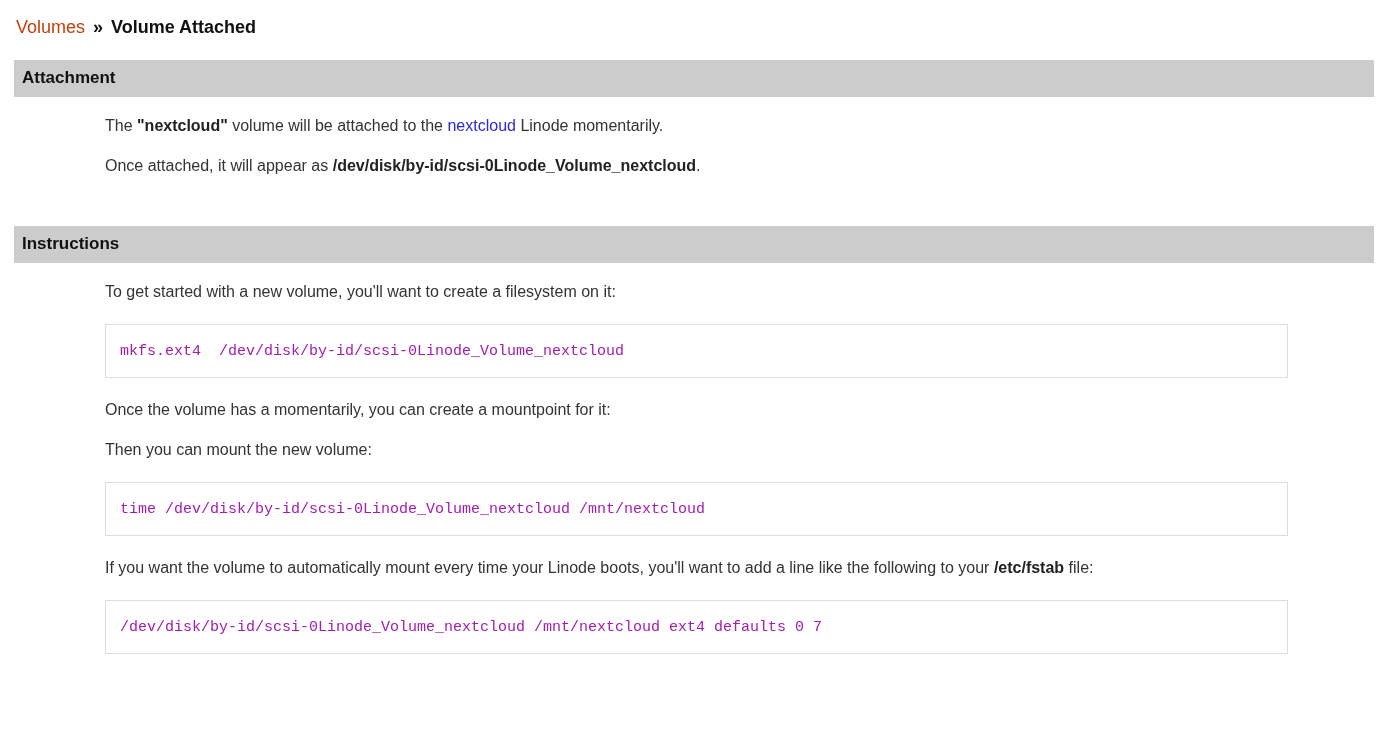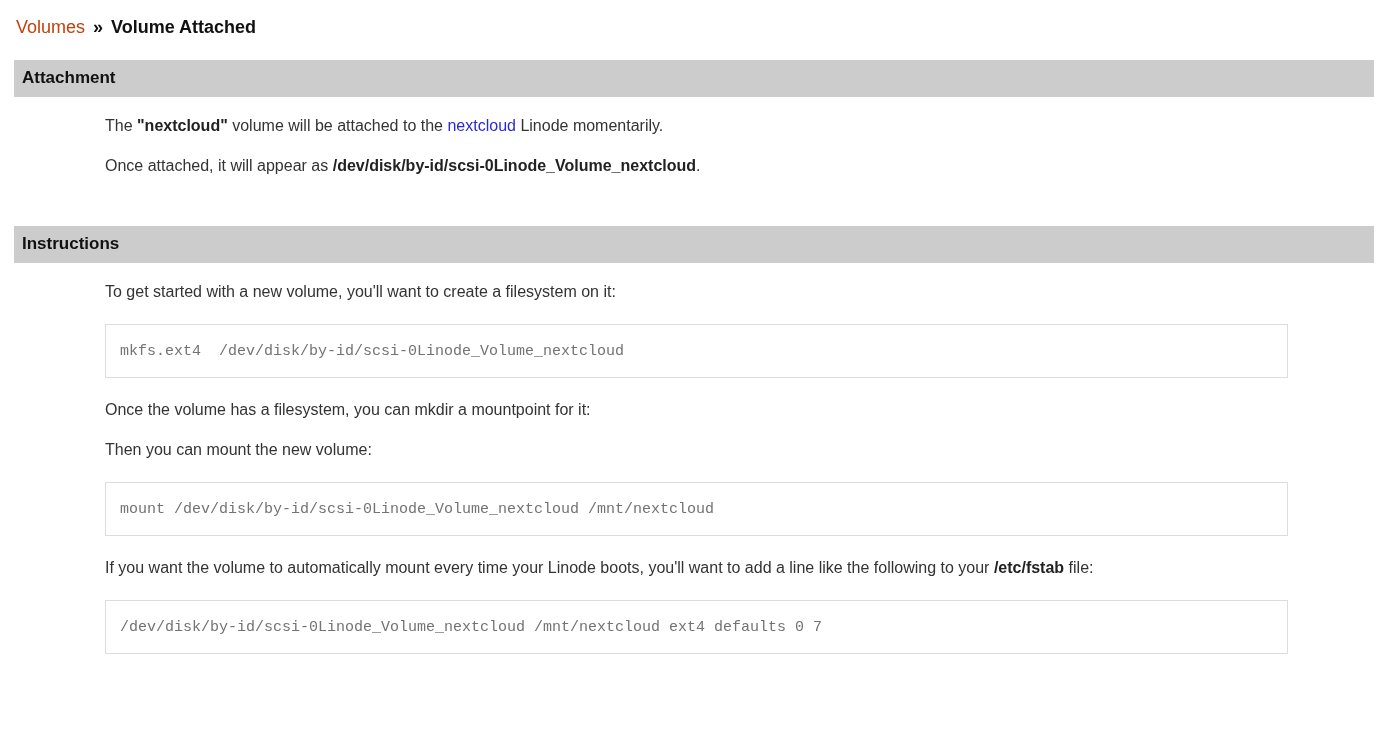--- a/index.html
+++ b/index.html
@@ -65,21 +65,21 @@
   .codebox {
     margin: 23px 100px 23px 0;
     border: 1px solid #dddddd;
     background: #ffffff;
     padding: 16px 14px;
   }
   .codebox code {
     font-family: "Liberation Mono", "DejaVu Sans Mono", monospace;
     font-size: 15px;
     line-height: 18px;
-    color: #737373;
+    color: #a21caf;
     white-space: pre;
   }
 </style>
 </head>
 <body>
 
 <div class="breadcrumb"><a href="#">Volumes</a> <span class="sep">»</span> <span class="current">Volume Attached</span></div>
 
 <div class="section section--attachment">
   <div class="section-bar">Attachment</div>
@@ -89,22 +89,22 @@
   </div>
 </div>
 
 <div class="section section--instructions">
   <div class="section-bar">Instructions</div>
   <div class="section-body">
 
     <p>To get started with a new volume, you'll want to create a filesystem on it:</p>
     <div class="codebox"><code>mkfs.ext4  /dev/disk/by-id/scsi-0Linode_Volume_nextcloud</code></div>
 
-    <p>Once the volume has a filesystem, you can mkdir a mountpoint for it:</p>
+    <p>Once the volume has a momentarily, you can create a mountpoint for it:</p>
 
     <p>Then you can mount the new volume:</p>
-    <div class="codebox"><code>mount /dev/disk/by-id/scsi-0Linode_Volume_nextcloud /mnt/nextcloud</code></div>
+    <div class="codebox"><code>time /dev/disk/by-id/scsi-0Linode_Volume_nextcloud /mnt/nextcloud</code></div>
 
     <p><span>If you want the volume to automatically mount every time your Linode boots, you'll want to add a line like the following to your </span><strong>/etc/fstab</strong><span> file:</span></p>
     <div class="codebox"><code>/dev/disk/by-id/scsi-0Linode_Volume_nextcloud /mnt/nextcloud ext4 defaults 0 7</code></div>
 
   </div>
 </div>
 
 </body></html>

